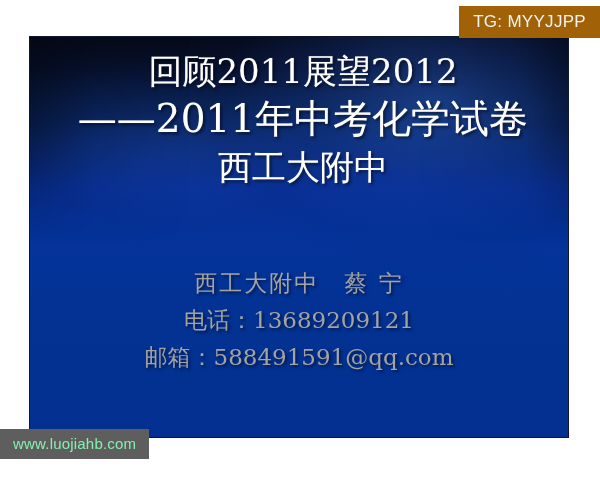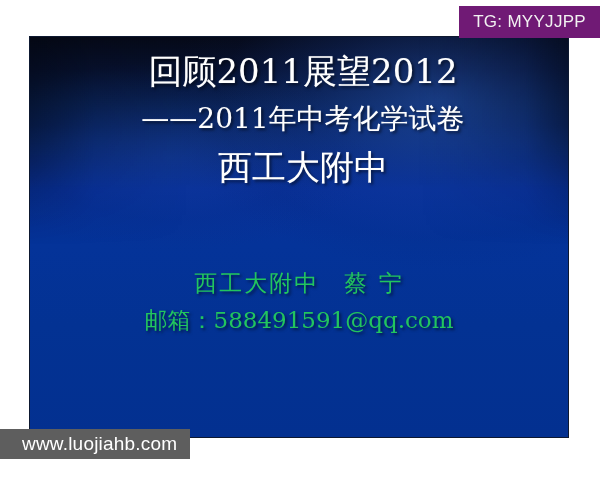--- a/index.html
+++ b/index.html
@@ -91,66 +91,66 @@
     font-family: "DejaVu Serif", "Liberation Serif", serif;
     font-size: 34px;
     font-weight: 400;
     line-height: 48px;
     letter-spacing: 0px;
     white-space: nowrap;
     text-shadow: 2px 2px 3px rgba(0,0,0,0.55), 0 0 1px rgba(255,255,255,0.35);
     margin-left: 8px;
   }
   .title-line.line-2 {
-    font-size: 28px;
+    font-size: 39px;
   }
 
   .contact-block {
     position: absolute;
     left: 0;
     right: 0;
     top: 228px;
     text-align: center;
   }
   .contact-line {
-    color: #22c55e;
+    color: #a3a3a3;
     font-family: "DejaVu Serif", "Liberation Serif", serif;
     font-size: 23px;
     line-height: 37px;
     white-space: nowrap;
     text-shadow: 2px 2px 3px rgba(0,0,0,0.50);
   }
   .contact-line.author {
     letter-spacing: 2px;
   }
 
   
   #watermark-top {
     position: absolute;
     right: 0;
     top: 6px;
-    background: #701a75;
+    background: #a16207;
     color: #f2f2f2;
     font-family: "Liberation Sans", sans-serif;
     font-size: 17px;
     line-height: 17px;
     padding: 7px 14px 8px 14px;
     letter-spacing: 0.3px;
     white-space: nowrap;
   }
   #watermark-bottom {
     position: absolute;
     left: 0;
     bottom: 21px;
     background: #5e5e5e;
-    color: #ffffff;
+    color: #86efac;
     font-family: "Liberation Sans", sans-serif;
-    font-size: 19px;
+    font-size: 15px;
     line-height: 15px;
-    padding: 7px 13px 8px 22px;
+    padding: 7px 13px 8px 13px;
     letter-spacing: 0.2px;
     white-space: nowrap;
   }
 </style>
 </head>
 <body>
 
 <div id="slide-container">
   <div id="slide-bg-base"></div>
   <div id="slide-bg-sheen"></div>
@@ -160,20 +160,21 @@
   <div id="slide-content">
 
     <div class="title-block">
       <div class="title-line line-1">回顾2011展望2012</div>
       <div class="title-line line-2">——2011年中考化学试卷</div>
       <div class="title-line line-3">西工大附中</div>
     </div>
 
     <div class="contact-block">
       <div class="contact-line author">西工大附中　蔡 宁</div>
+      <div class="contact-line phone">电话：13689209121</div>
       <div class="contact-line email">邮箱：588491591@qq.com</div>
     </div>
 
   </div>
 </div>
 
 <div id="watermark-top">TG: MYYJJPP</div>
 
 <div id="watermark-bottom">www.luojiahb.com</div>
 

